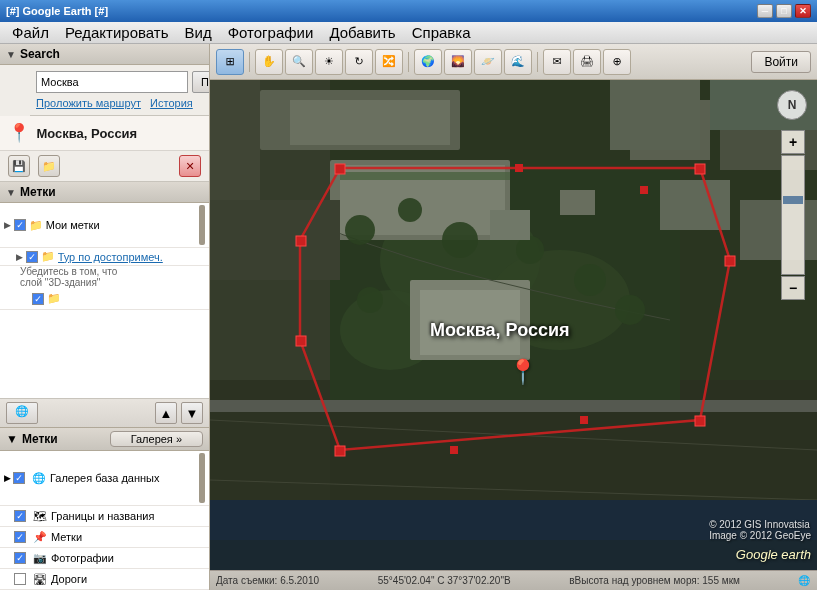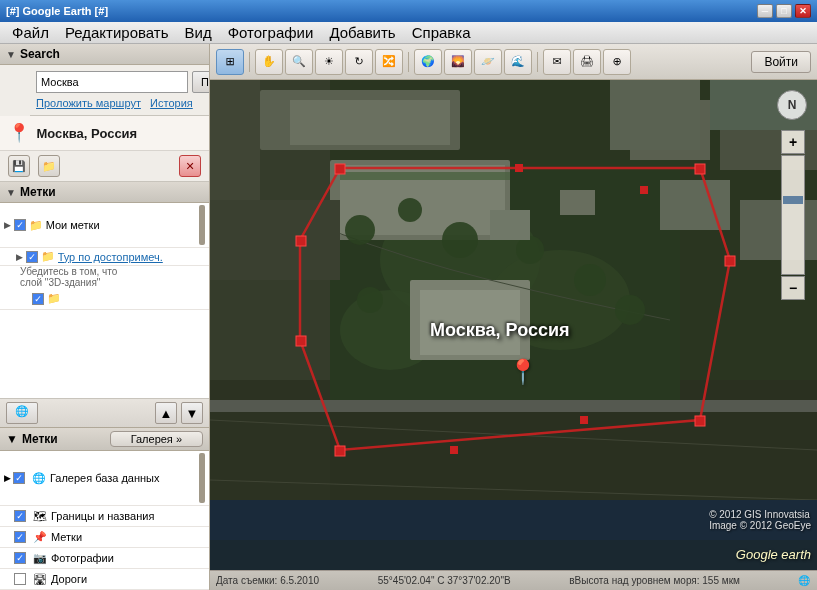--- a/index.html
+++ b/index.html
@@ -327,21 +327,21 @@
     .zoom-thumb {
       position: absolute;
       width: 20px;
       height: 8px;
       background: #6080a0;
       left: 1px;
       top: 40px;
     }
     .copyright {
       position: absolute;
-      bottom: 39px;
+      bottom: 29px;
       right: 6px;
       font-size: 10px;
       color: rgba(255,255,255,0.85);
       text-shadow: 1px 1px 2px rgba(0,0,0,0.8);
     }
     .google-earth-logo {
       position: absolute;
       bottom: 8px;
       right: 6px;
       font-size: 13px;

